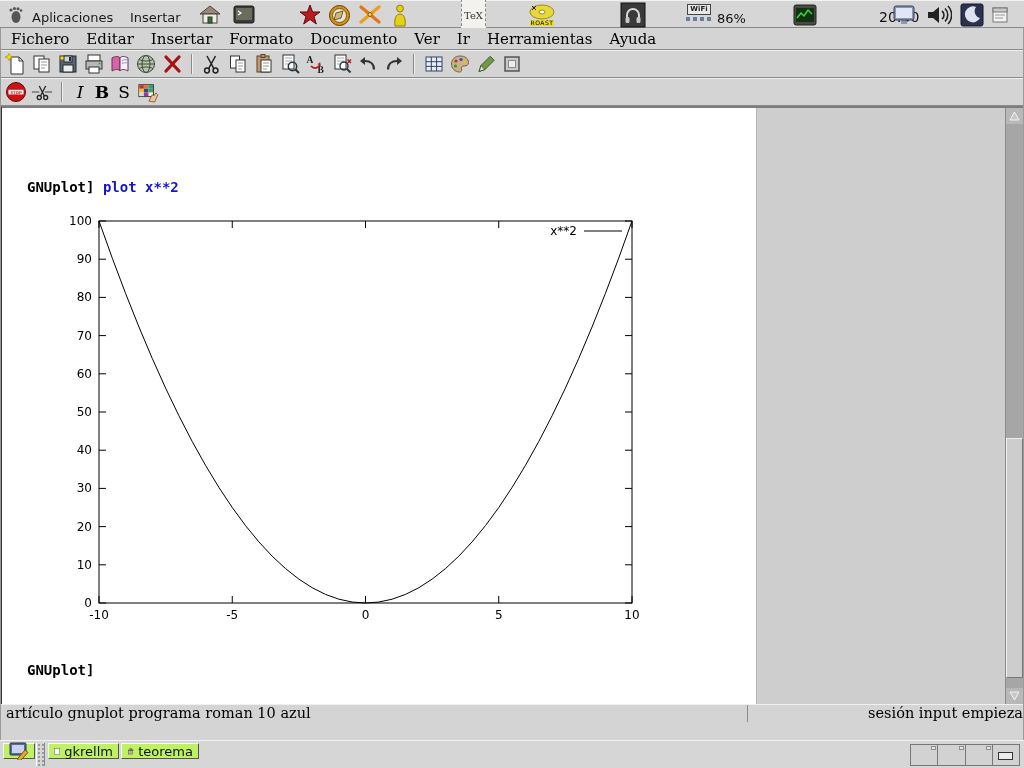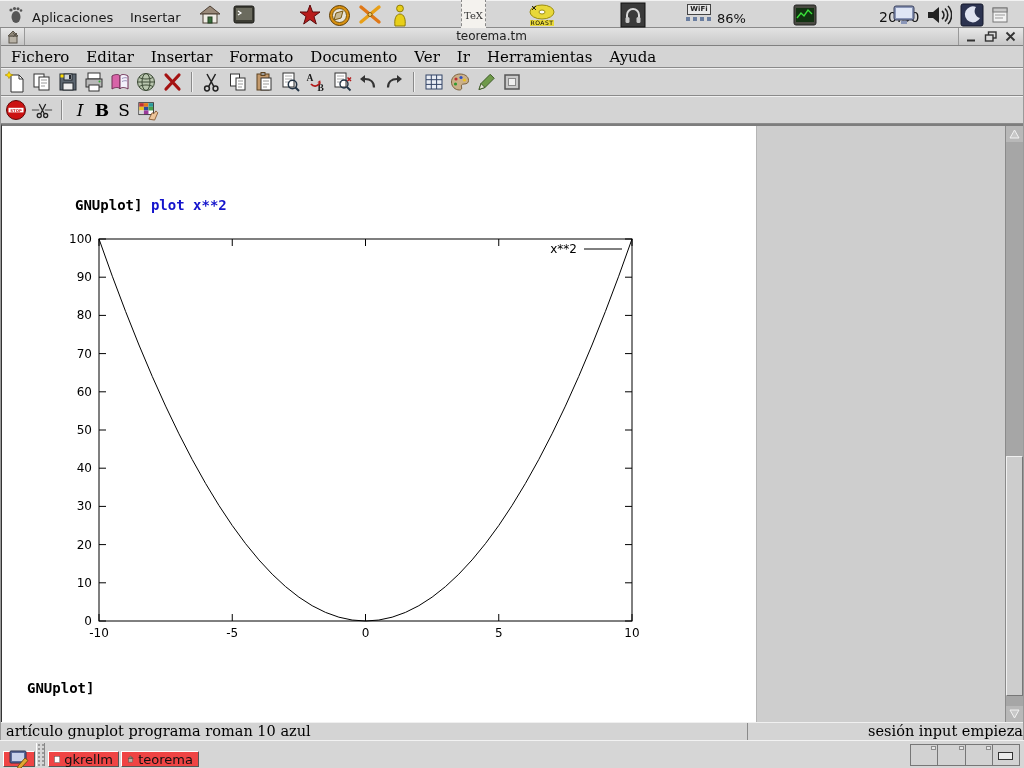--- a/index.html
+++ b/index.html
@@ -62,21 +62,21 @@
   
   .statusbar { height:18px; background:#d4d4d4; border-top:1px solid #f0f0f0;
     display:flex; font-family:"DejaVu Serif", serif; font-size:14.5px; color:#000; }
   .st-left { flex:1; padding-left:5px; line-height:17px; }
   .st-right { width:276px; text-align:right; line-height:17px;
     border-left:1px solid #8a8a8a; }
 
   
   .taskbar { position:absolute; left:0; top:740px; width:1024px; height:28px;
     background:#d6d6d6; border-top:1px solid #f2f2f2; }
-  .tk-btn { position:absolute; top:10px; height:16px; background:#ef4444;
+  .tk-btn { position:absolute; top:2px; height:16px; background:#bef264;
     border-top:1px solid #fff; border-left:1px solid #fff;
     border-right:1px solid #555; border-bottom:1px solid #555;
     display:flex; align-items:center; gap:4px; padding:0 5px; font-size:13px; color:#111; }
   .tk-handle { position:absolute; left:36px; top:2px; width:9px; height:23px;
     background:repeating-radial-gradient(circle at 50% 50%, transparent 0, transparent 100%);
     border-left:1px solid #fff; border-right:1px solid #888;
     background-image:radial-gradient(#9a9a9a 1px, transparent 1.2px);
     background-size:4px 4px; }
   .pager { position:absolute; left:910px; top:3px; width:110px; height:22px; display:flex;
     border:1px solid #777; background:#c9c9c9; }
@@ -203,42 +203,20 @@
       <svg width="18" height="18" viewBox="0 0 18 18">
           <rect x="2" y="2" width="14" height="14" fill="#f2f2f2" stroke="#777"></rect>
           <rect x="2" y="2" width="14" height="4" fill="#c9c9c9" stroke="#777"></rect>
           <path d="M4 9h10M4 12h8" stroke="#999"></path>
         </svg>
     </span>
   </div>
 
   <div class="tm-window">
 
-    <div class="titlebar">
-      <span class="tb-appicon">
-        <svg width="14" height="14" viewBox="0 0 14 14">
-            <rect x="3" y="6" width="8" height="7" fill="#b8b2a6" stroke="#5c564c"></rect>
-            <polygon points="7,1 12,6 2,6" fill="#8f887a" stroke="#5c564c"></polygon>
-            <path d="M7 3l4 4M11 3L7 7" stroke="#5c564c"></path>
-          </svg>
-      </span>
-      <span class="tb-title">teorema.tm</span>
-      <span class="tb-controls">
-        <svg width="13" height="13" viewBox="0 0 13 13">
-            <path d="M2 10.5h8" stroke="#333" stroke-width="2"></path>
-          </svg>
-        <svg width="14" height="13" viewBox="0 0 14 13">
-            <rect x="4.5" y="2" width="7.5" height="6" fill="none" stroke="#333" stroke-width="1.4"></rect>
-            <rect x="1.5" y="5" width="7.5" height="6" fill="#d9d9d9" stroke="#333" stroke-width="1.4"></rect>
-          </svg>
-        <svg width="13" height="13" viewBox="0 0 13 13">
-            <path d="M2.5 2.5l8 8m0-8l-8 8" stroke="#333" stroke-width="1.8"></path>
-          </svg>
-      </span>
-    </div>
 
     <div class="menubar">
       <span>Fichero</span>
       <span>Editar</span>
       <span>Insertar</span>
       <span>Formato</span>
       <span>Documento</span>
       <span>Ver</span>
       <span>Ir</span>
       <span>Herramientas</span>
@@ -417,21 +395,21 @@
             <rect x="12.5" y="7.5" width="5" height="4" fill="#4aa04a"></rect>
             <rect x="2.5" y="11.5" width="5" height="4" fill="#d8d8d8"></rect>
             <rect x="7.5" y="11.5" width="5" height="4" fill="#9a3a9a"></rect>
             <path d="M13 21l3.5-7 2 1 2.2-3 2 2-3.5 8z" fill="#ecc49a" stroke="#8a5c34"></path>
           </svg>
         </span>
     </div>
 
     <div class="doc-area">
       <div class="doc-page">
-        <div class="tm-line" style="left:25px; top:71px;margin-left:48px;"><span>GNUplot]</span><span> </span><span id="cmd" style="color: rgb(20, 20, 204);">plot x**2</span></div>
+        <div class="tm-line" style="left:25px; top:71px;"><span>GNUplot]</span><span> </span><span id="cmd" style="color: rgb(20, 20, 204);">plot x**2</span></div>
         <svg width="580" height="412" viewBox="0 0 580 412" style="position:absolute; left:60px; top:104px;">
             <rect x="37" y="9" width="533" height="382" fill="none" stroke="#000"></rect>
             <line x1="37" y1="391" x2="37" y2="384" stroke="#000"></line>
             <line x1="37" y1="9" x2="37" y2="16" stroke="#000"></line>
             <text x="37" y="407" text-anchor="middle" font-size="12" font-family="DejaVu Sans, sans-serif" fill="#000">-10</text>
             <line x1="170.25" y1="391" x2="170.25" y2="384" stroke="#000"></line>
             <line x1="170.25" y1="9" x2="170.25" y2="16" stroke="#000"></line>
             <text x="170.25" y="407" text-anchor="middle" font-size="12" font-family="DejaVu Sans, sans-serif" fill="#000">-5</text>
             <line x1="303.5" y1="391" x2="303.5" y2="384" stroke="#000"></line>
             <line x1="303.5" y1="9" x2="303.5" y2="16" stroke="#000"></line>

